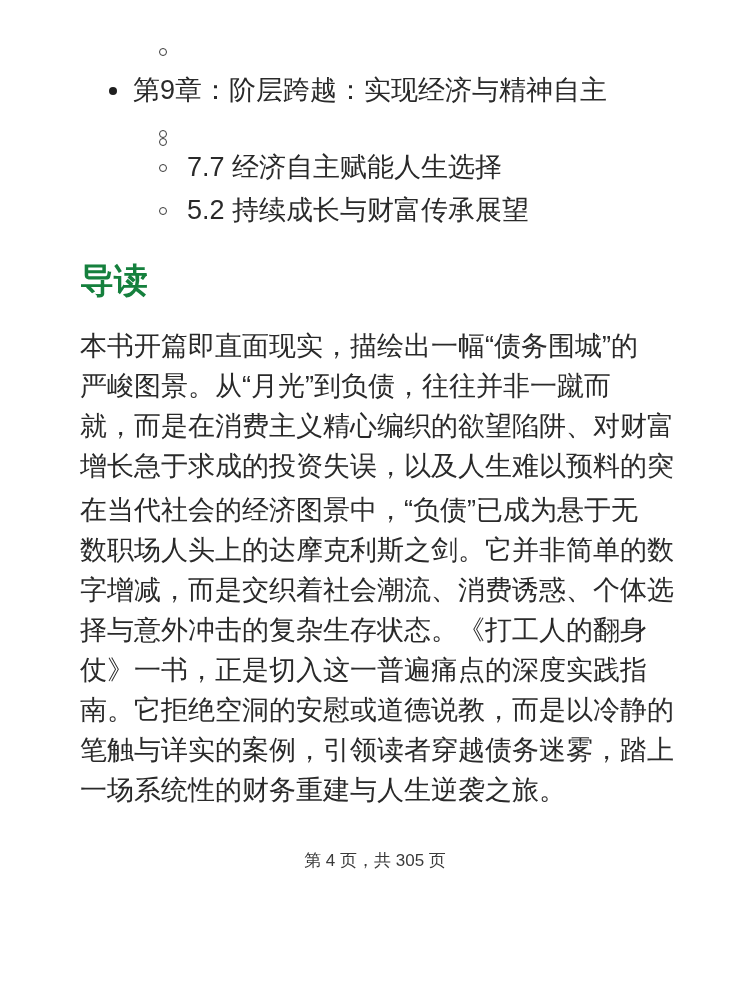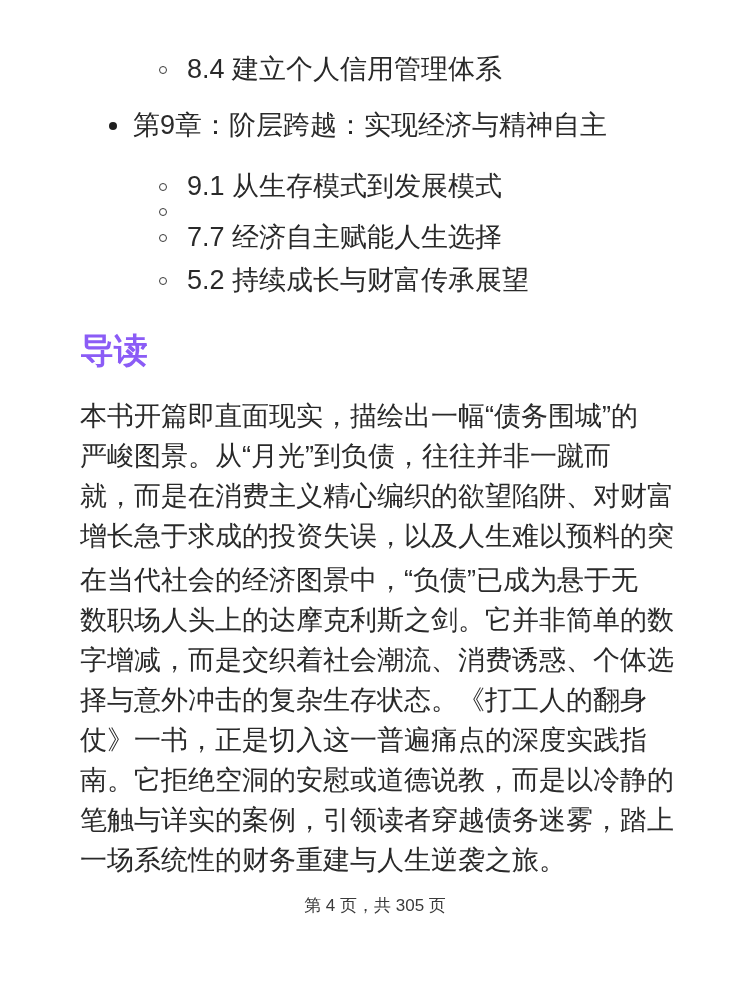--- a/index.html
+++ b/index.html
@@ -44,61 +44,59 @@
   .bullet.hollow { border: 1.5px solid #3a3a3a; background: transparent; }
   .bullet.solid  { background: #1f1f1f; }
   .li.sub  .li-text { margin-left: 20px; }
   .li.main .li-text { margin-left: 16px; }
   
   .section-heading {
     margin: 25px 0 23px 0;
     font-size: 34px;
     line-height: 46px;
     font-weight: bold;
-    color: #8b5cf6;
+    color: #15803d;
   }
   
   .body-para {
     margin: 0 0 4px 0;
     width: 620px;
     font-size: 27px;
     line-height: 40px;
     color: #2a2a2a;
     white-space: pre-line;
   }
   
   .page-footer {
-    margin-top: 15px;
+    margin-top: 40px;
     width: 590px;
     text-align: center;
     font-size: 17px;
     line-height: 22px;
     color: #3a3a3a;
   }
 </style>
 </head>
 <body>
 
 <div class="page">
 
   <div class="toc">
 
     <div class="li sub">
       <span class="bullet hollow"></span>
-      <span class="li-text">8.4 建立个人信用管理体系</span>
     </div>
 
     <div class="li main">
       <span class="bullet solid"></span>
       <span class="li-text">第9章：阶层跨越：实现经济与精神自主</span>
     </div>
 
     <div class="li sub first-sub">
       <span class="bullet hollow"></span>
-      <span class="li-text">9.1 从生存模式到发展模式</span>
     </div>
 
     <div class="li sub">
       <span class="bullet hollow"></span>
     </div>
 
     <div class="li sub">
       <span class="bullet hollow"></span>
       <span class="li-text">7.7 经济自主赋能人生选择</span>
     </div>

